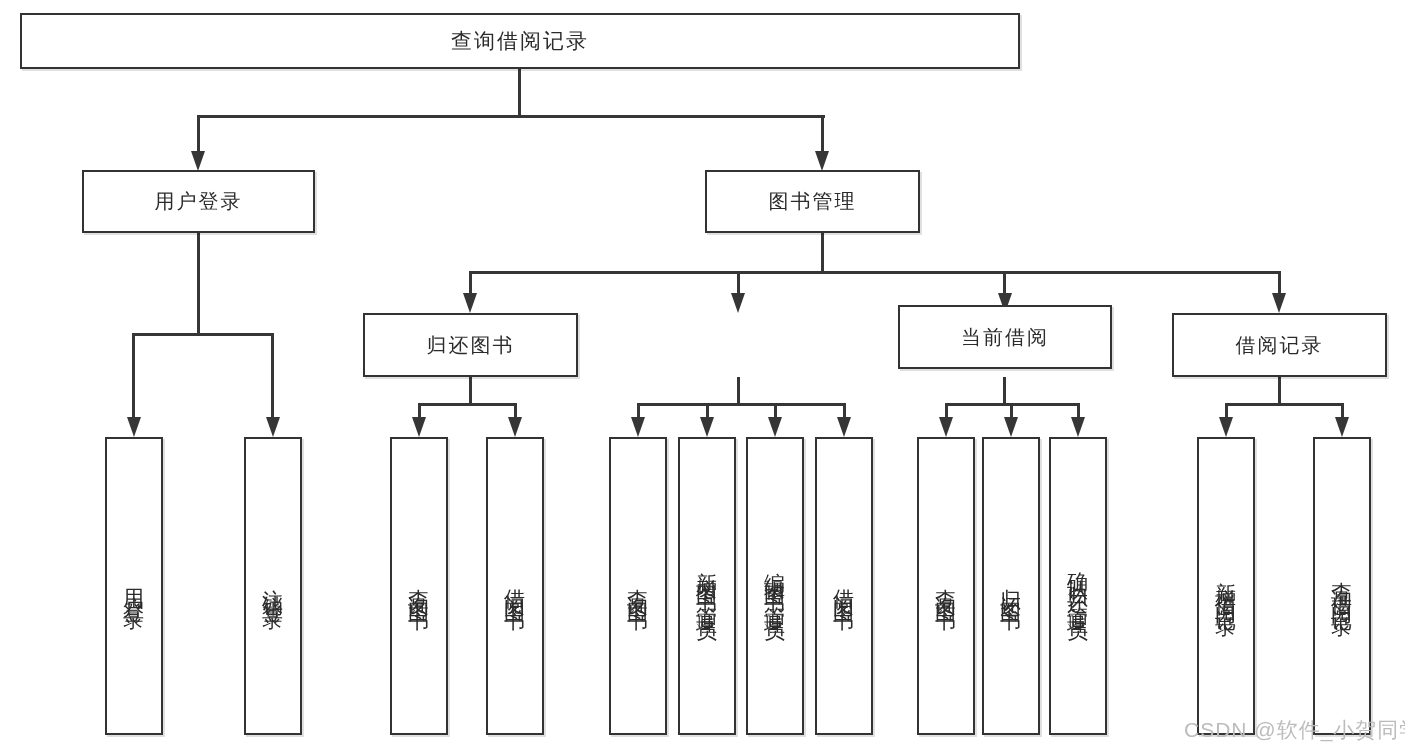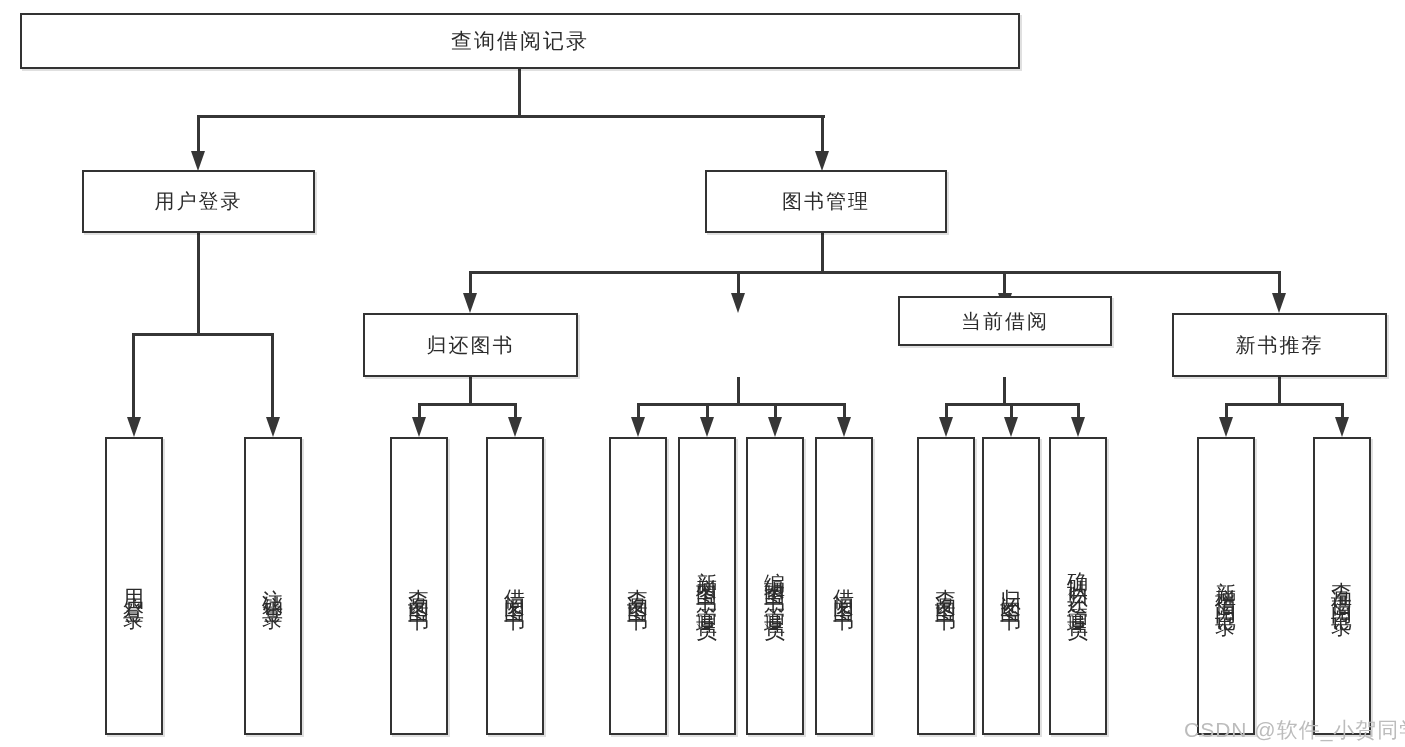--- a/index.html
+++ b/index.html
@@ -105,32 +105,32 @@
     <div class="ah" style="left:1335px;top:417px"></div>
   </div>
 
   <div class="box root" style="left:20px;top:13px;width:1000px;height:56px">
     <span class="hlabel">查询借阅记录</span>
   </div>
 
   <div class="box" style="left:82px;top:170px;width:233px;height:63px">
     <span class="hlabel">用户登录</span>
   </div>
-  <div class="box" style="left:705px;top:170px;width:242px;height:63px">
+  <div class="box" style="left:705px;top:170px;width:215px;height:63px">
     <span class="hlabel">图书管理</span>
   </div>
 
   <div class="box" style="left:363px;top:313px;width:215px;height:64px">
     <span class="hlabel">归还图书</span>
   </div>
-  <div class="box" style="left:898px;top:296px;width:214px;height:50px">
+  <div class="box" style="left:898px;top:305px;width:214px;height:64px">
     <span class="hlabel">当前借阅</span>
   </div>
   <div class="box" style="left:1172px;top:313px;width:215px;height:64px">
-    <span class="hlabel">新书推荐</span>
+    <span class="hlabel">借阅记录</span>
   </div>
 
   <div class="box leaf" style="left:105px">
     <span class="vlabel">用户登录</span>
   </div>
   <div class="box leaf" style="left:244px">
     <span class="vlabel">注销登录</span>
   </div>
 
   <div class="box leaf" style="left:390px">

